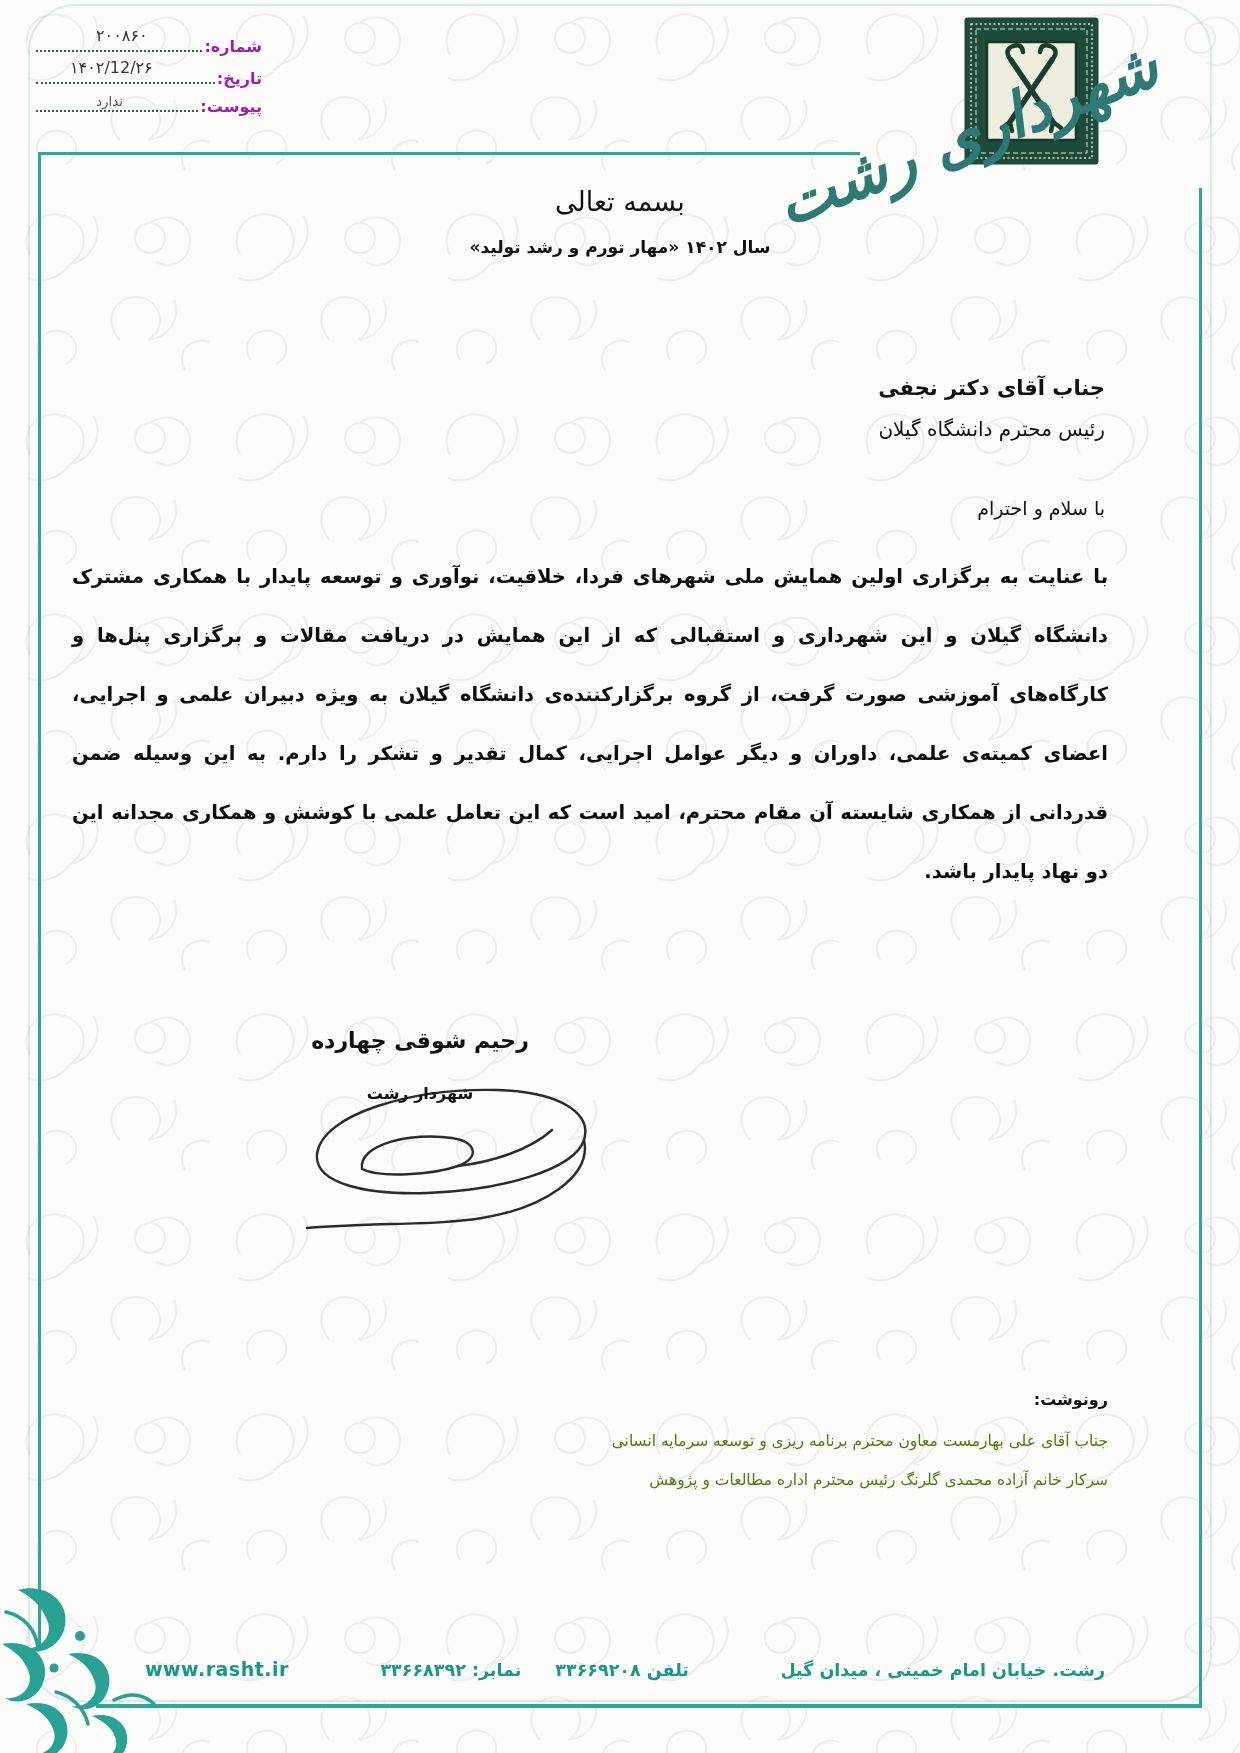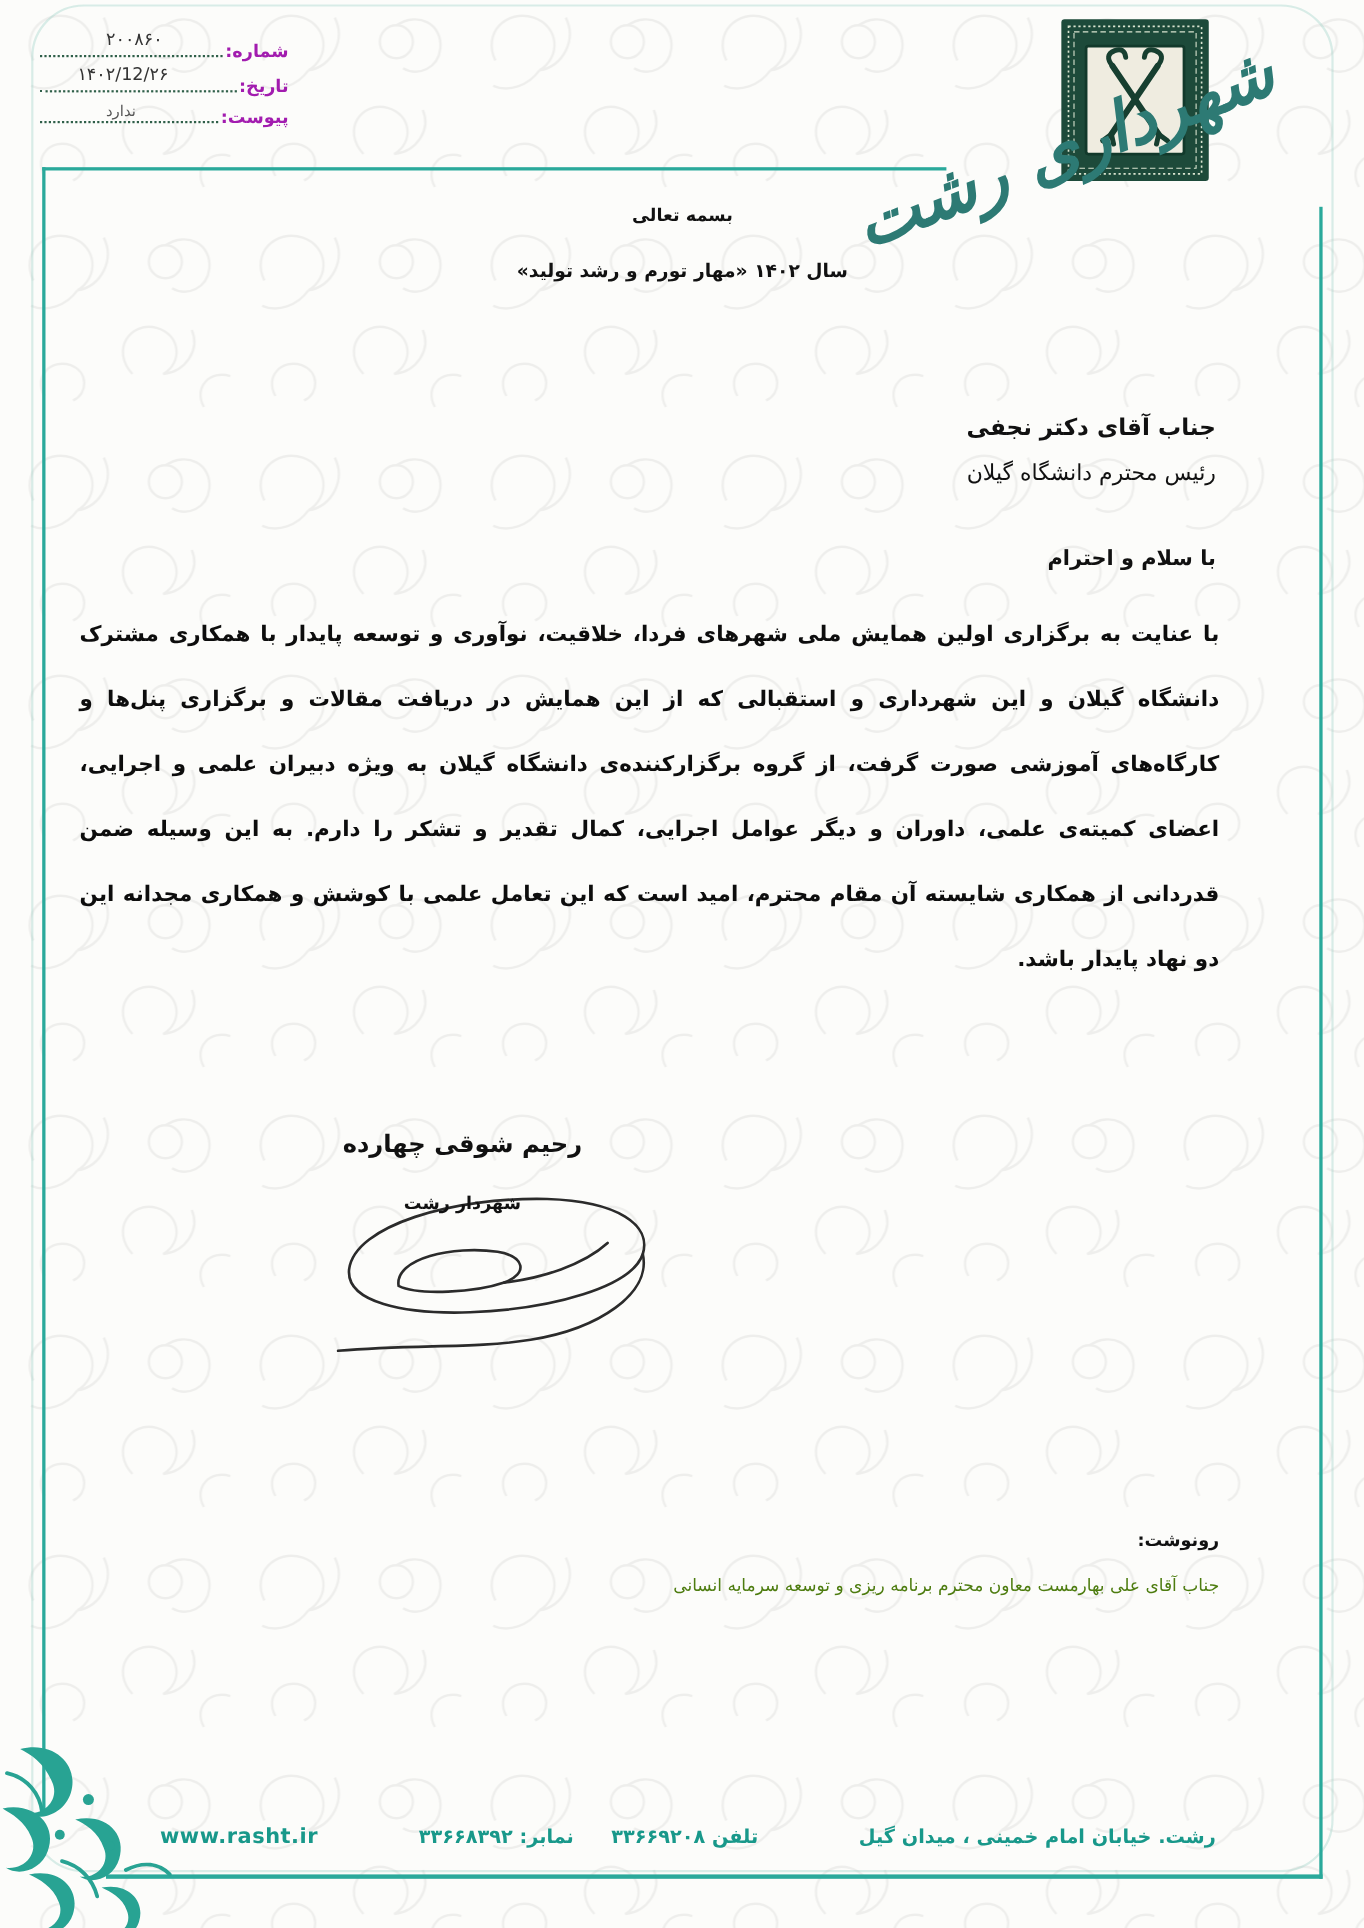--- a/index.html
+++ b/index.html
@@ -37,26 +37,26 @@
   .emblem{position:absolute;left:516px;top:18px;width:156px;text-align:center;z-index:2;}
   .country{margin-top:2px;font-size:16.5px;font-weight:bold;color:#2aa596;}
   
   .seal{position:absolute;left:963px;top:16px;z-index:2;}
   .calligraphy{
     position:absolute;left:742px;top:102px;width:450px;text-align:center;
     font-size:62px;font-weight:bold;font-style:italic;color:#2d7a74;
     transform:rotate(-21deg);z-index:2;line-height:1.05;white-space:nowrap;
   }
   
-  .basmala{position:absolute;left:0;top:186px;width:1240px;text-align:center;font-size:16px;font-weight:bold;z-index:2;}
+  .basmala{position:absolute;left:0;top:186px;width:1240px;text-align:center;font-size:27px;font-weight:normal;z-index:2;}
   .slogan{position:absolute;left:0;top:237px;width:1240px;text-align:center;font-size:17px;font-weight:bold;z-index:2;}
   .recipient{position:absolute;right:135px;top:376px;text-align:right;z-index:2;}
   .recipient-name{font-size:21px;font-weight:bold;}
   .recipient-title{font-size:20px;font-weight:normal;margin-top:17px;}
-  .salutation{position:absolute;right:135px;top:497px;font-size:19px;font-weight:bold;z-index:2;}
+  .salutation{position:absolute;right:135px;top:497px;font-size:19px;font-weight:normal;z-index:2;}
   .body-text{
     position:absolute;left:72px;top:547px;width:1036px;
     font-size:19.5px;font-weight:bold;line-height:59px;
     text-align:justify;color:#0d0d0d;z-index:2;
   }
   
   .sig{position:absolute;left:270px;top:1028px;width:300px;text-align:center;z-index:2;}
   .sig-name{font-size:22px;font-weight:bold;}
   .sig-title{font-size:16px;font-weight:bold;margin-top:31px;}
   .scribble{position:absolute;left:262px;top:1066px;z-index:1;}
@@ -164,20 +164,21 @@
       <path d="M55 88 C60 48 150 22 235 24 C300 26 330 48 322 74 C312 104 240 124 165 127 C105 129 52 118 55 88 Z"></path>
       <path d="M100 103 C96 78 150 66 190 72 C215 76 218 92 196 100 C170 109 118 112 100 103 Z"></path>
       <path d="M196 100 C230 96 268 84 290 64"></path>
       <path d="M322 74 C330 110 282 142 220 152 C170 160 118 156 45 162"></path>
     </g>
   </svg>
 
   <div class="cc">
     <div class="cc-label">رونوشت:</div>
     <div class="cc-line">جناب آقای علی بهارمست معاون محترم برنامه ریزی و توسعه سرمایه انسانی</div>
+    <div class="cc-line">سرکار خانم آزاده محمدی گلرنگ رئیس محترم اداره مطالعات و پژوهش</div>
   </div>
 
   <div class="footer">
     <span>رشت. خیابان امام خمینی ، میدان گیل</span>
     <span class="phones">
       <span>تلفن  ۳۳۶۶۹۲۰۸</span>
       <span>نمابر: ۳۳۶۶۸۳۹۲</span>
     </span>
     <span class="website">www.rasht.ir</span>
   </div>

